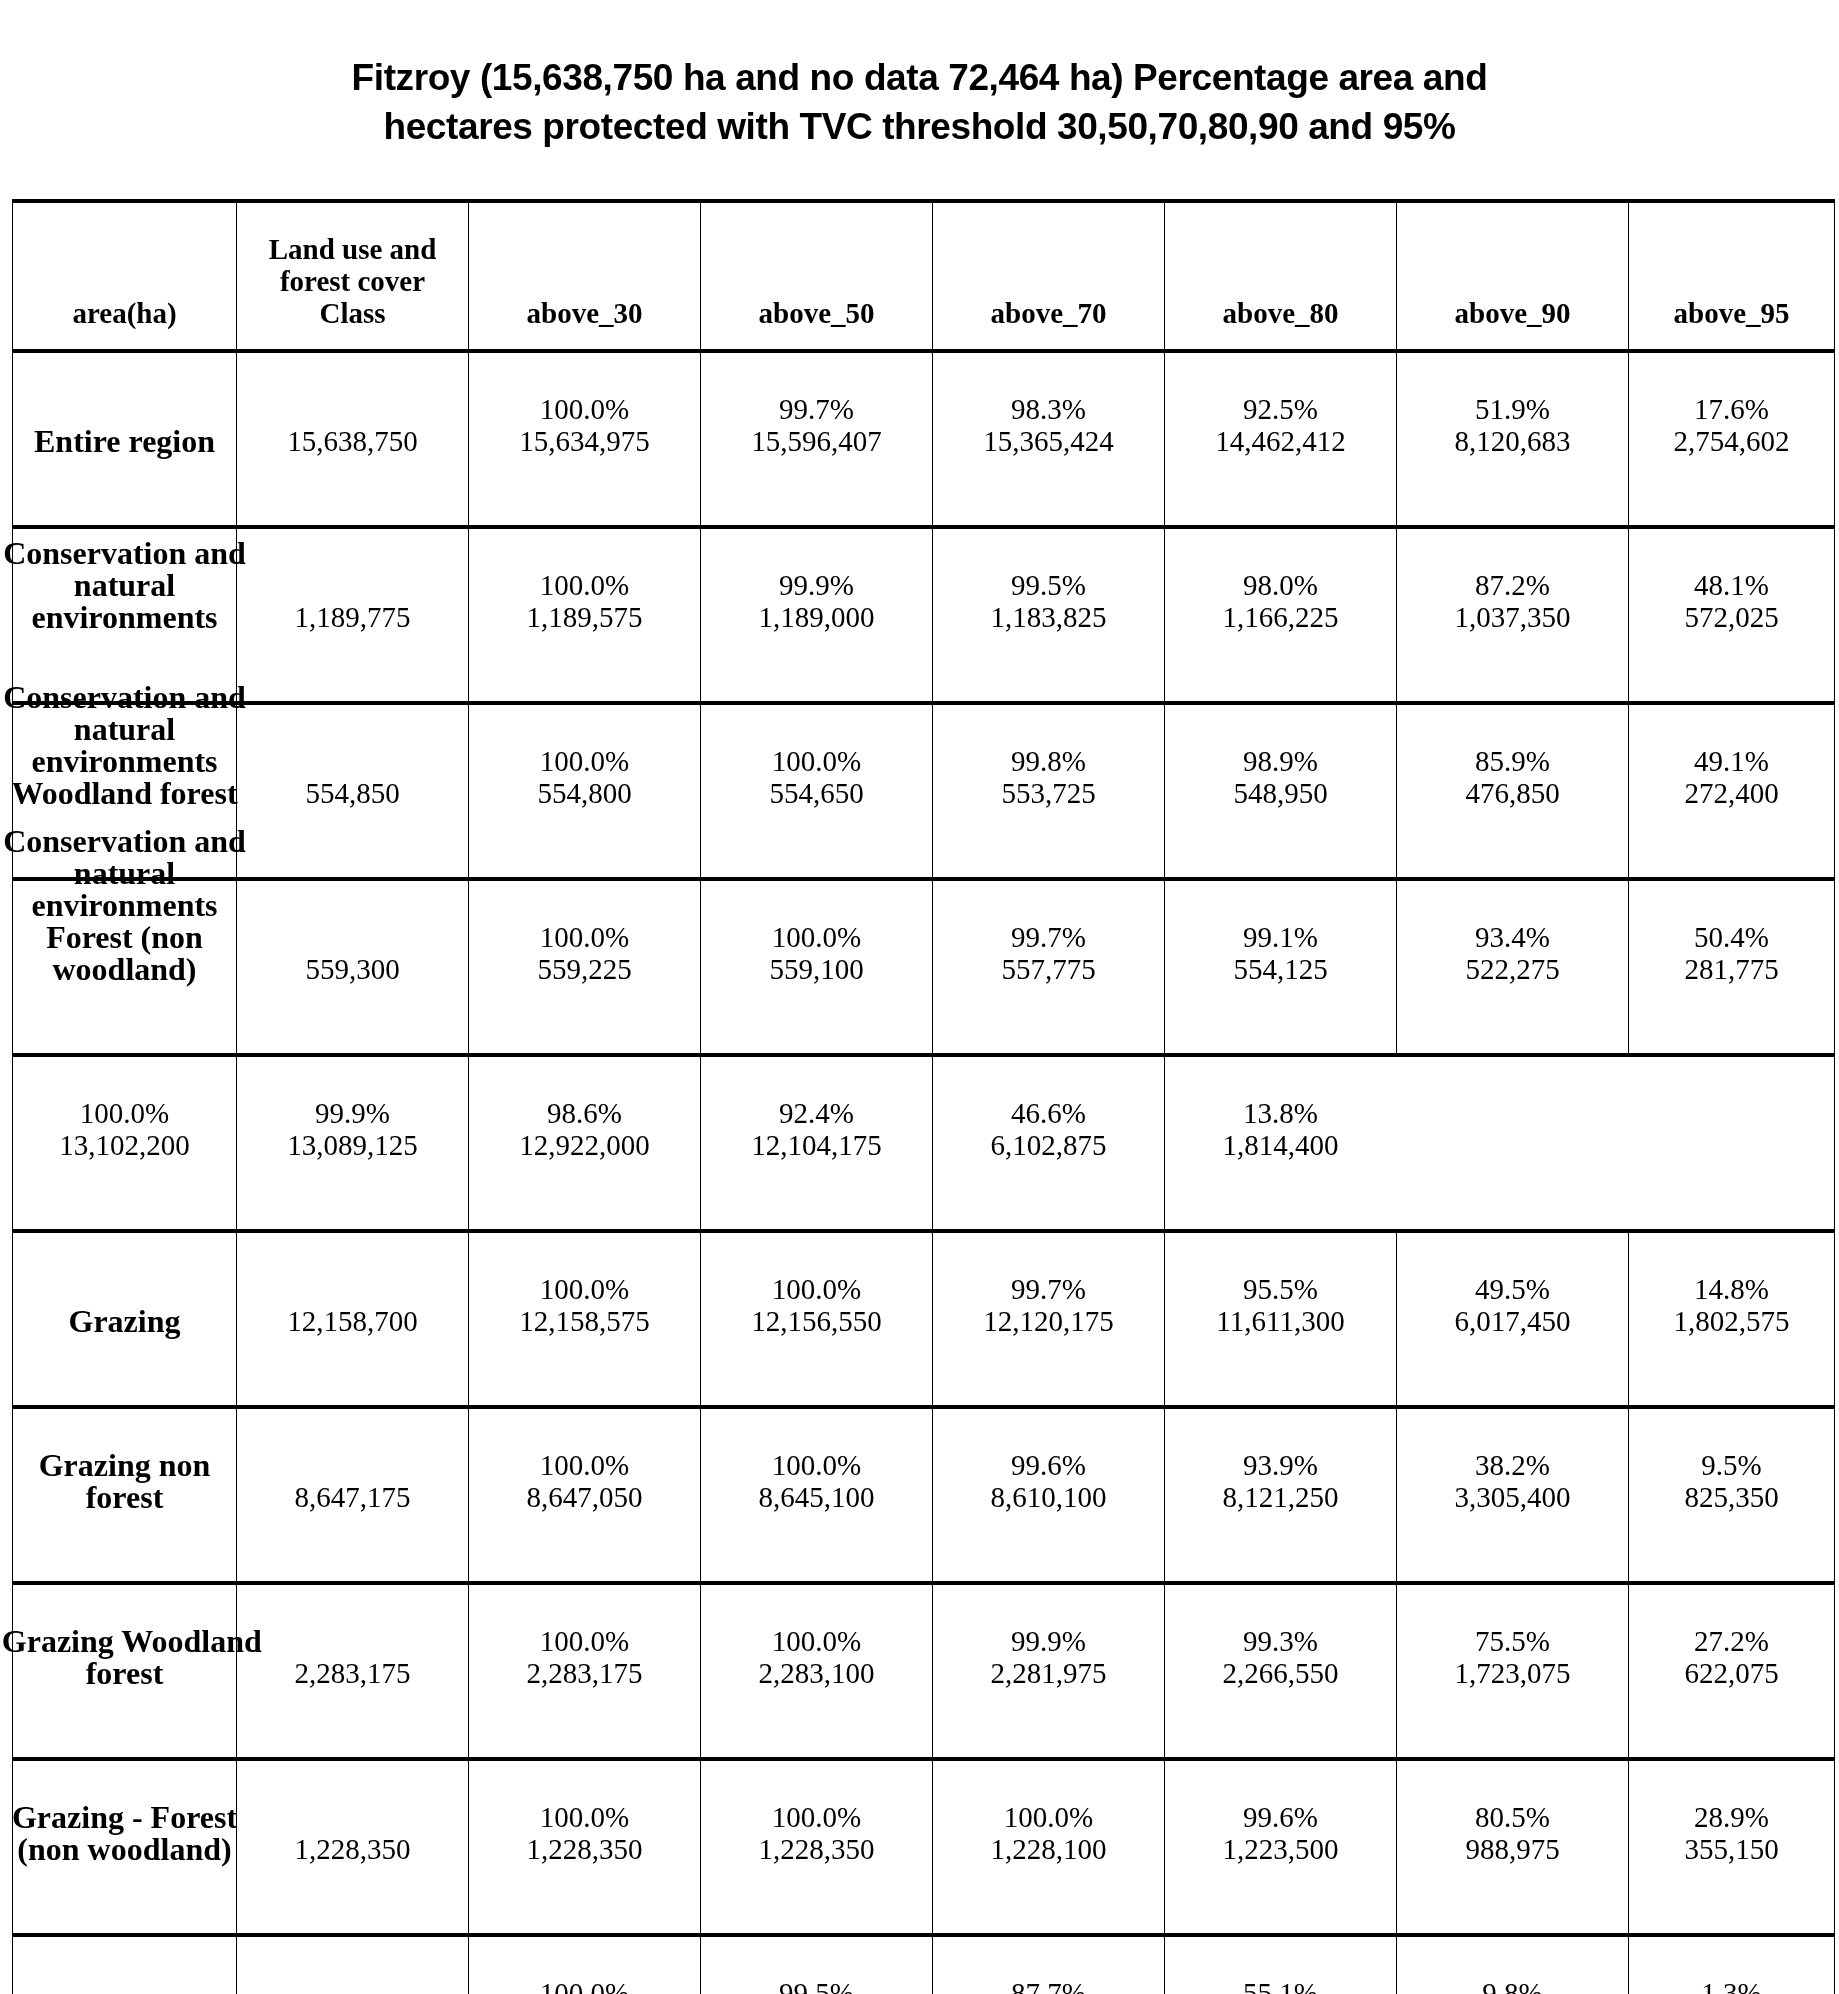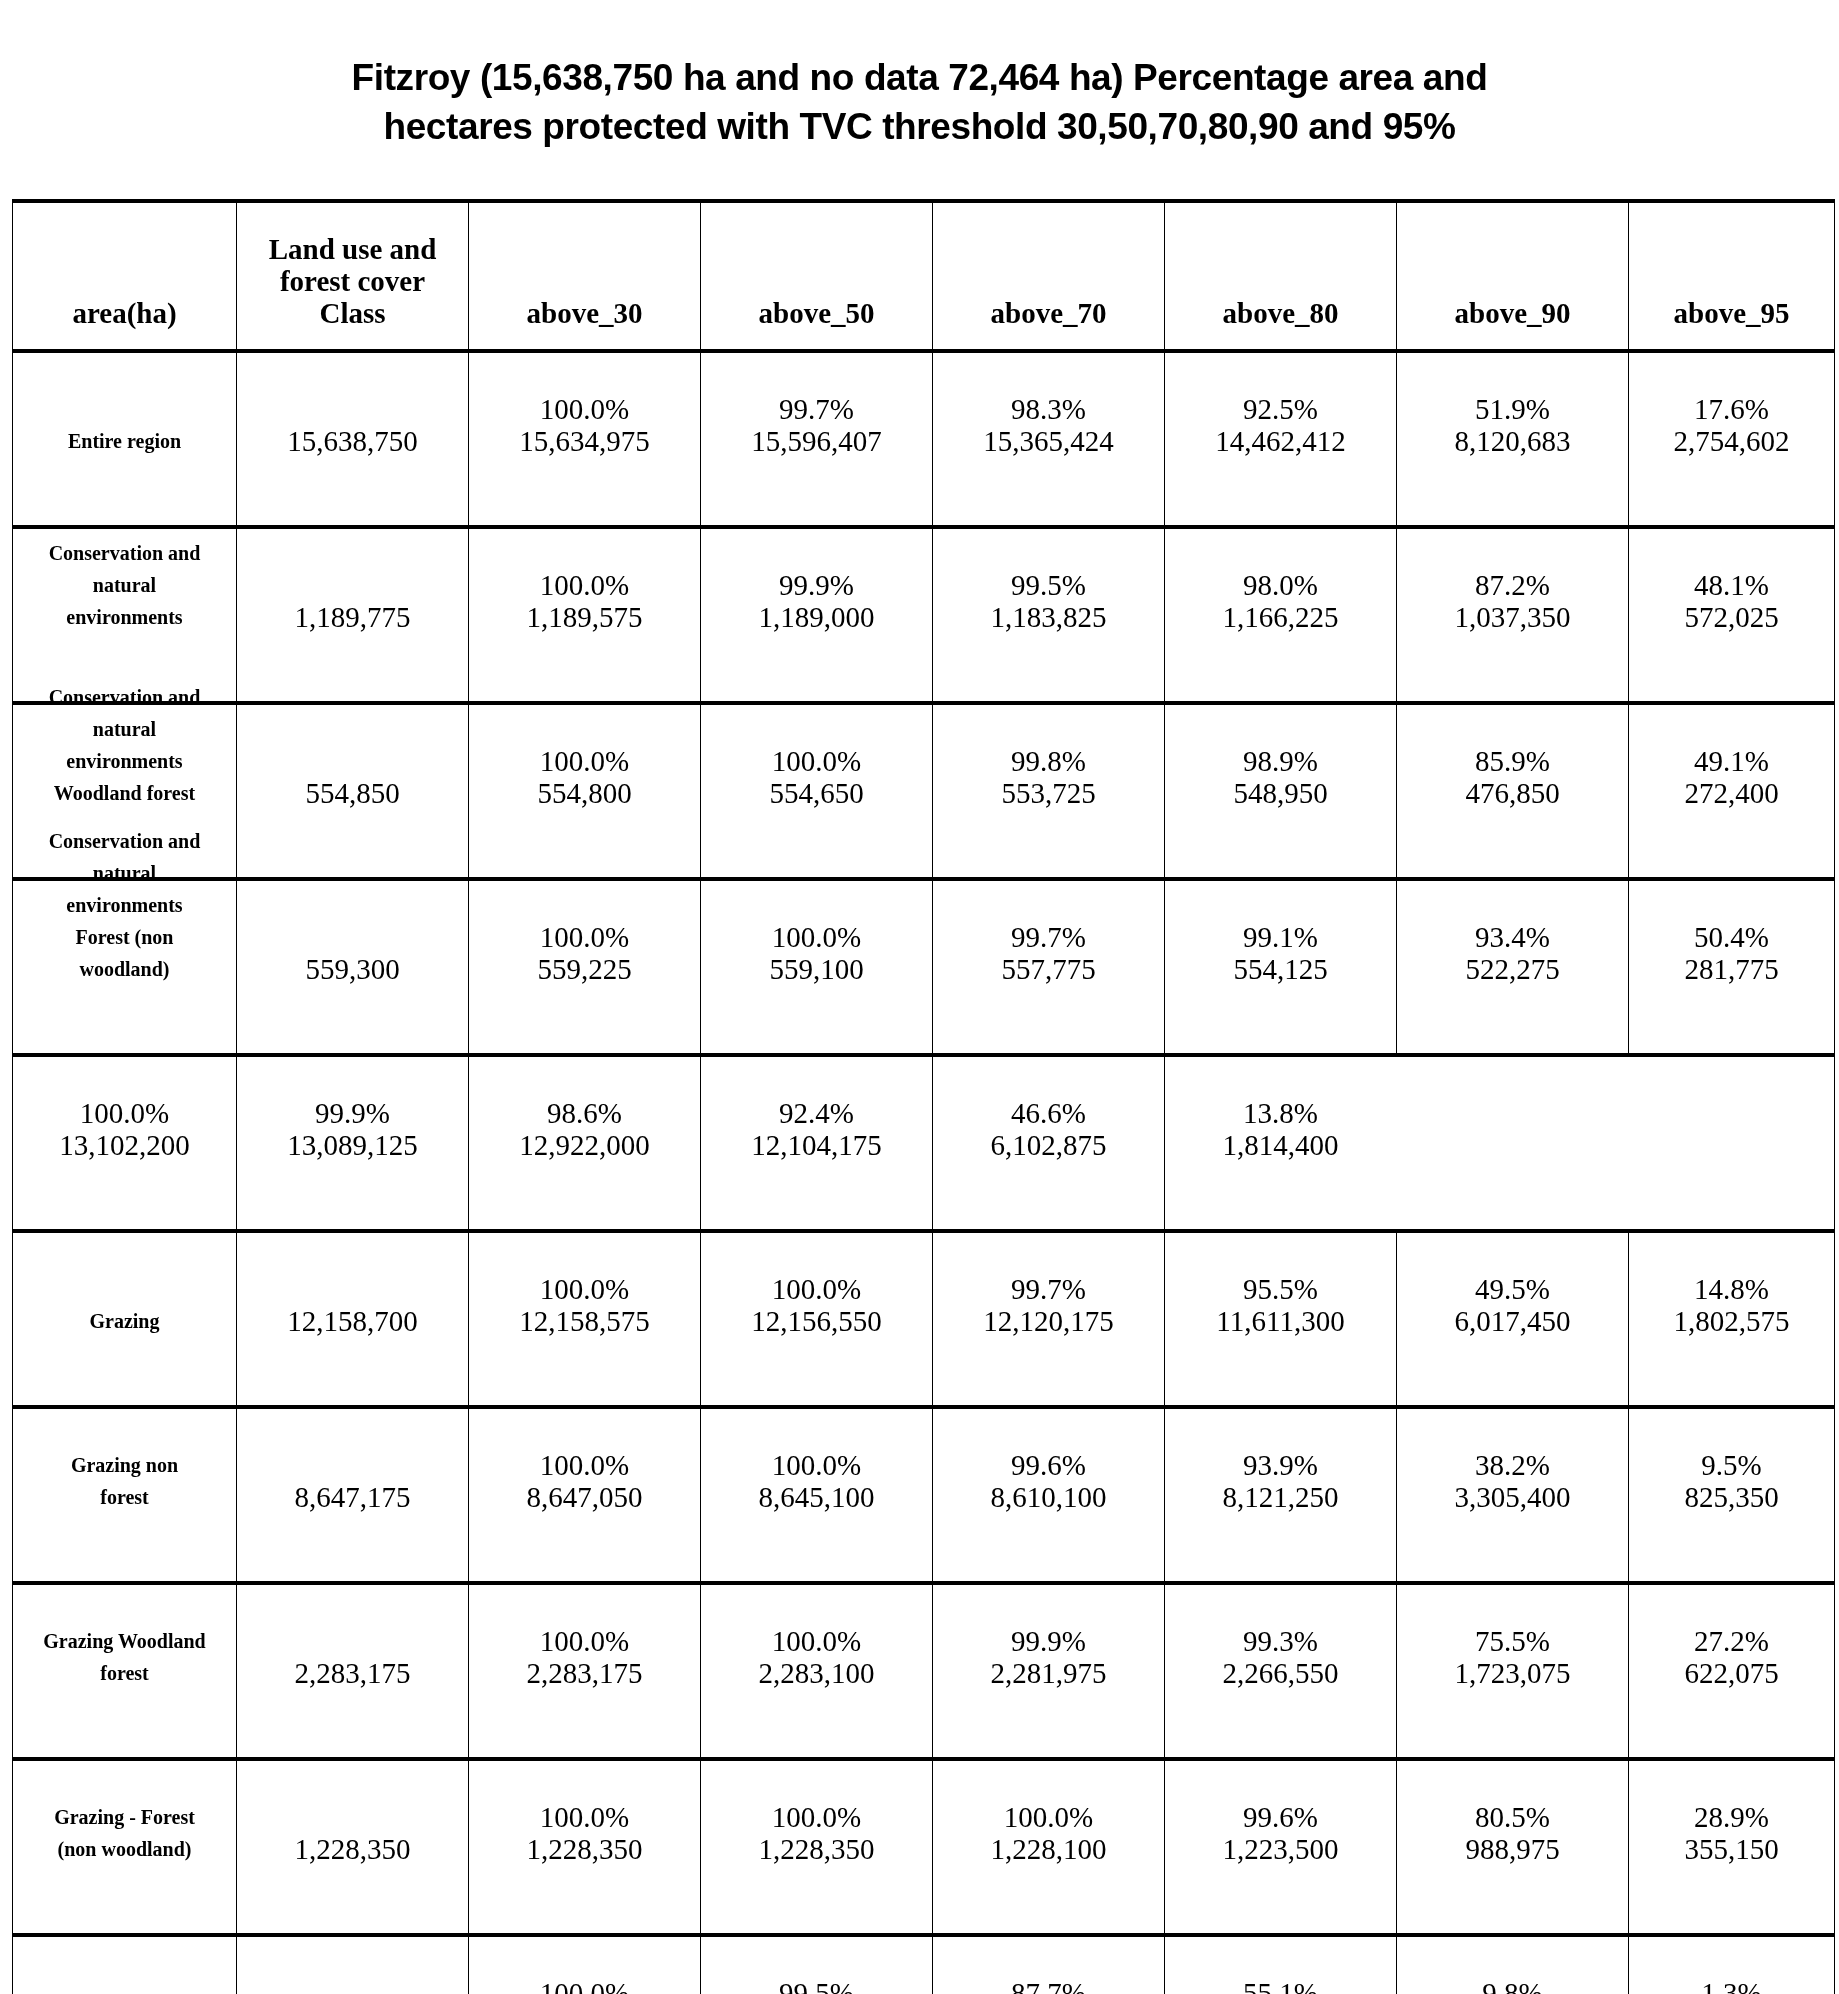--- a/index.html
+++ b/index.html
@@ -25,21 +25,21 @@
   }
   .trow.header{height:146px;border-top:none;}
   .td{position:relative;border-left:1.6px solid #000;}
   .td:first-child{border-left:none;}
   .cb{
     position:absolute;left:-11.2px;right:-11.2px;bottom:68px;
     text-align:center;white-space:pre;font-size:29px;line-height:32px;
     z-index:2;
   }
   .trow.header .cb{bottom:20px;font-weight:bold;}
-  .td.label .cb{font-weight:bold;font-size:20px;}
+  .td.label .cb{font-weight:bold;font-size:32px;}
 </style>
 </head>
 <body>
 
 <div class="title">
   <div>Fitzroy (15,638,750 ha and no data 72,464 ha) Percentage area and</div>
   <div>hectares protected with TVC threshold 30,50,70,80,90 and 95%</div>
 </div>
 
 <div id="table">

